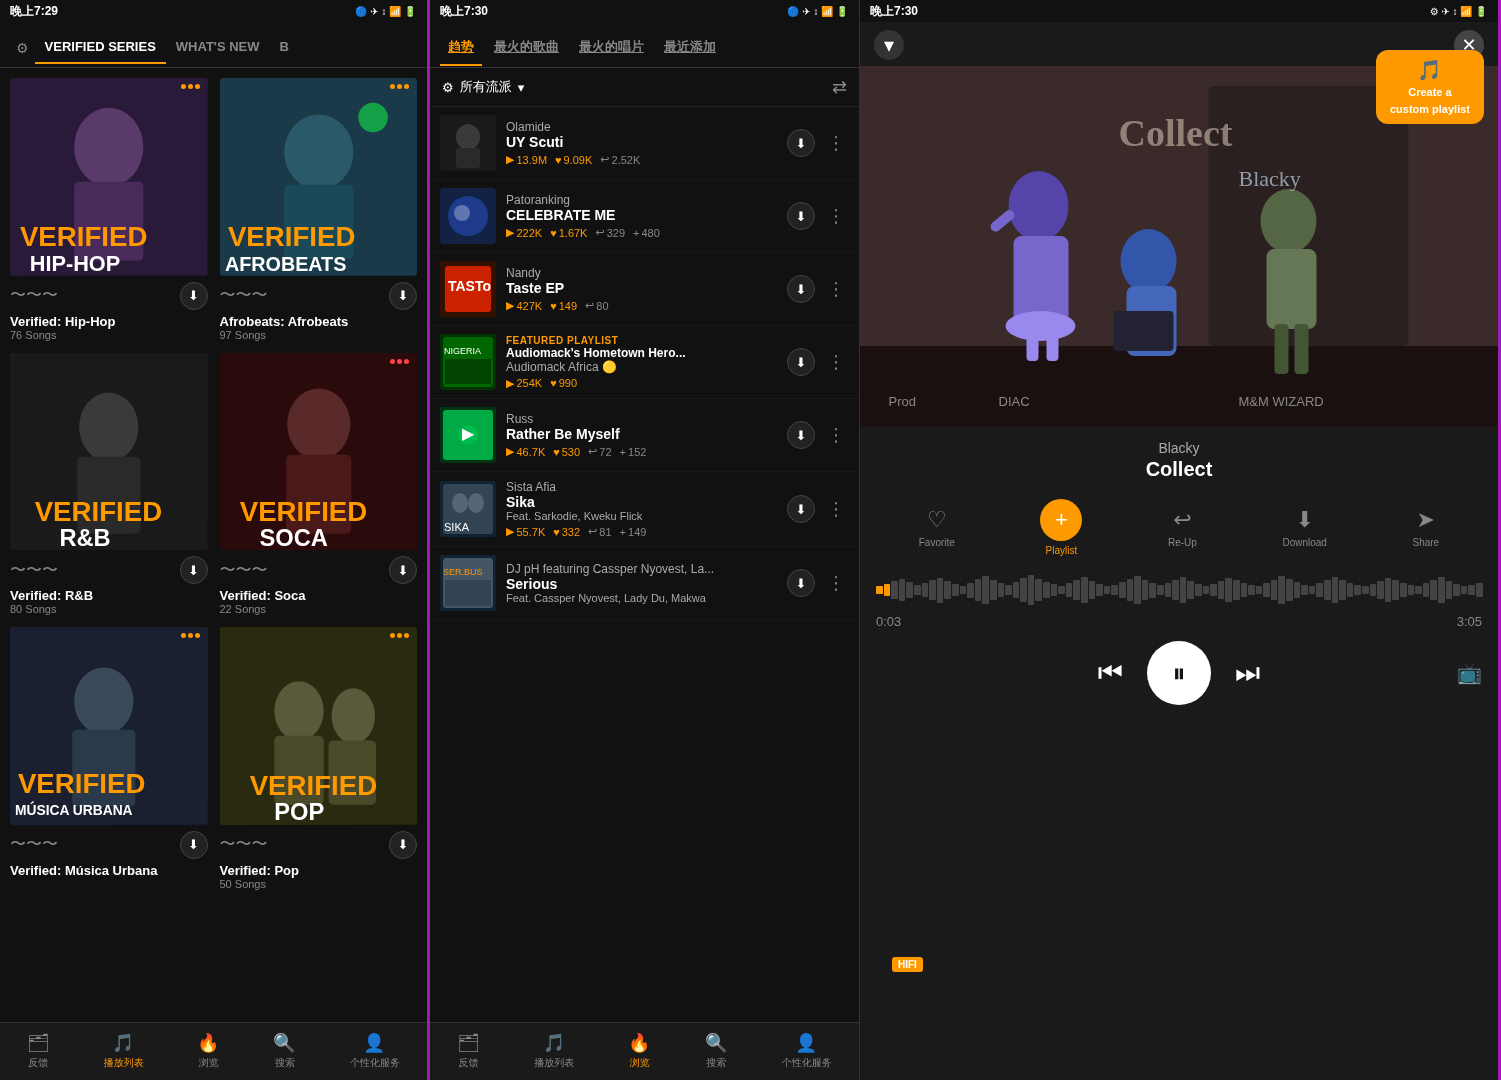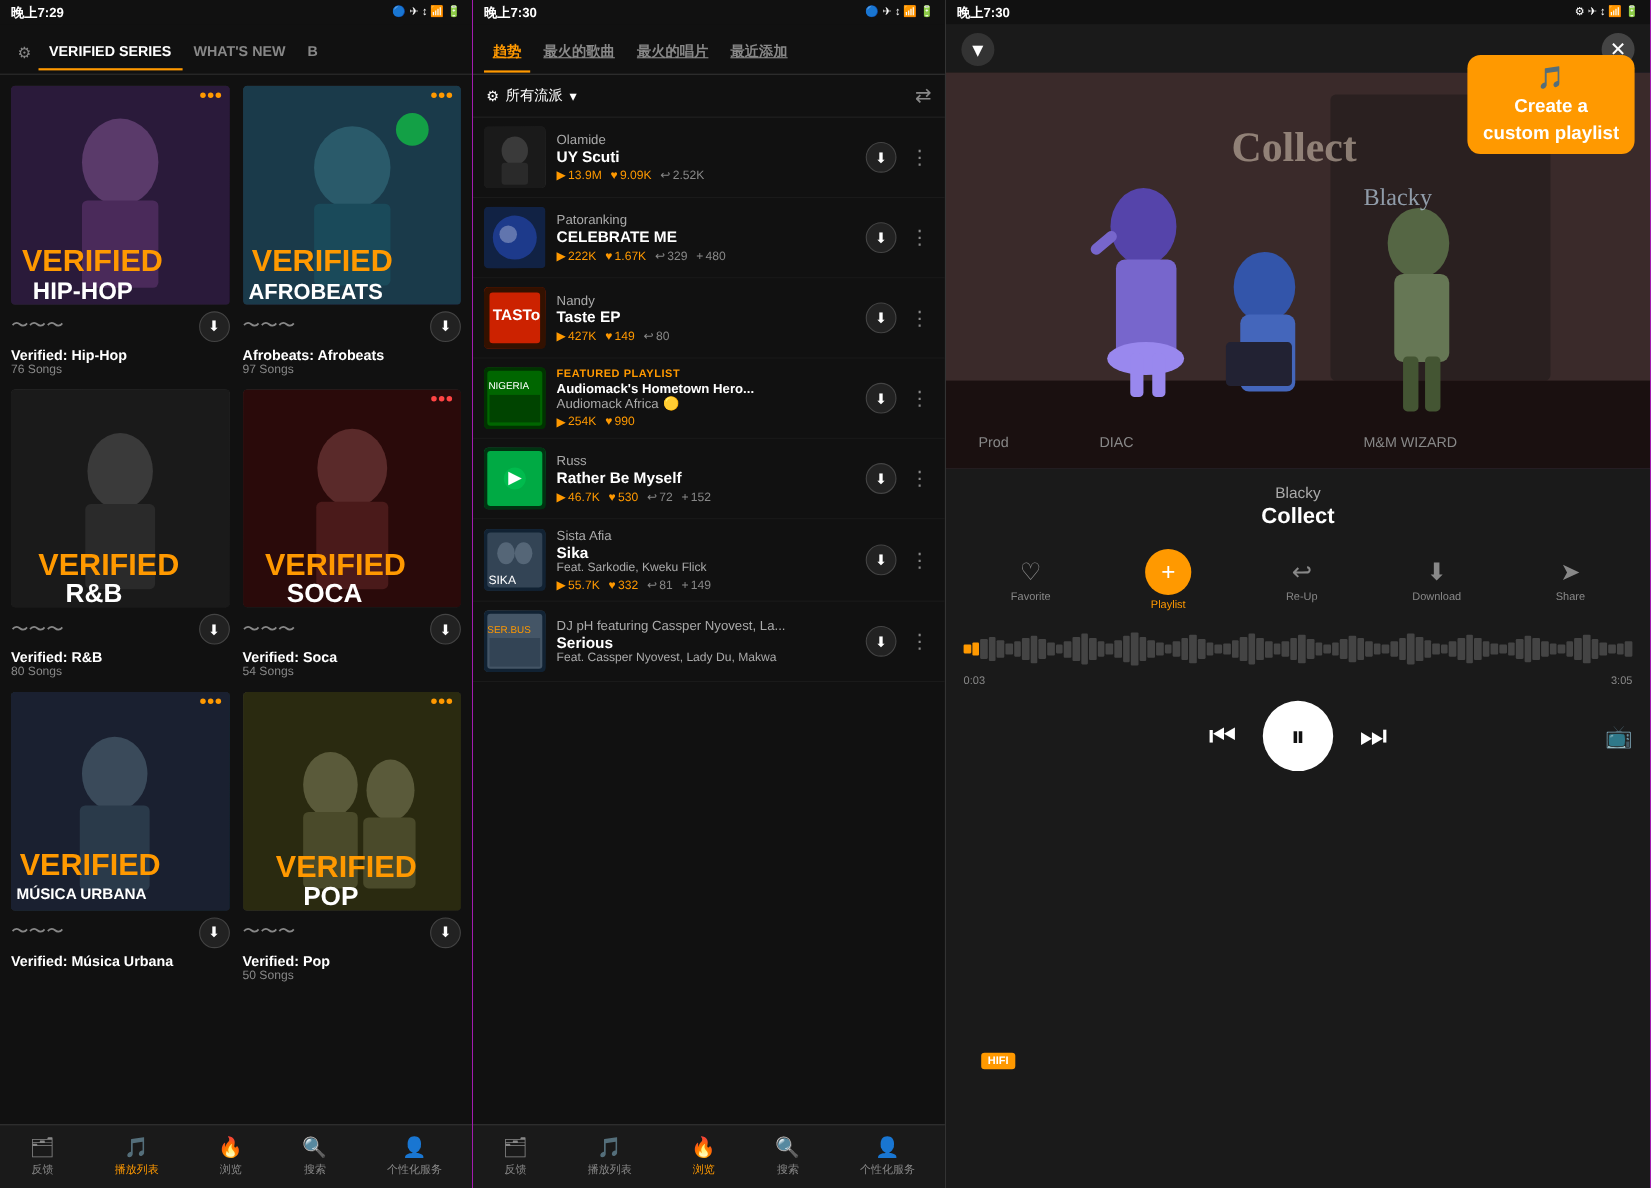--- a/index.html
+++ b/index.html
@@ -26,21 +26,21 @@
     }
     .status-bar .time { font-weight: bold; font-size: 12px; }
     .status-bar .icons { display: flex; gap: 3px; align-items: center; font-size: 10px; }
 
     
     .panel {
       flex: 0 0 430px;
       display: flex;
       flex-direction: column;
       background: #111;
-      border-right: 1px solid #a21caf;
+      border-right: 3px solid #a21caf;
       height: 1080px;
       overflow: hidden;
     }
     .panel2 {
       flex: 0 0 430px;
       border-right: 1px solid #333;
     }
     .panel3 {
       flex: 1;
     }
@@ -367,21 +367,21 @@
       border-radius: 12px;
       padding: 8px 14px;
       display: flex;
       flex-direction: column;
       align-items: center;
       gap: 4px;
       cursor: pointer;
       z-index: 10;
     }
     .playlist-fab-icon { color: #fff; font-size: 20px; }
-    .playlist-fab-text { color: #fff; font-size: 17px; font-weight: bold; text-align: right; line-height: 1.2; }
+    .playlist-fab-text { color: #fff; font-size: 11px; font-weight: bold; text-align: right; line-height: 1.2; }
 
     .album-art-container {
       width: 100%;
       flex: 0 0 360px;
       background: #2a2a2a;
       position: relative;
       overflow: hidden;
     }
     .album-art-bg {
       width: 100%;
@@ -443,21 +443,21 @@
     .wf-bar {
       flex: 1;
       border-radius: 1px;
       background: #444;
     }
     .wf-bar.played { background: #f90; }
     .time-row {
       display: flex;
       justify-content: space-between;
       color: #888;
-      font-size: 10px;
+      font-size: 13px;
       margin-top: 4px;
     }
 
     .playback-controls {
       display: flex;
       justify-content: center;
       align-items: center;
       gap: 24px;
       padding: 8px 16px 6px;
     }
@@ -610,21 +610,21 @@
               <text x="20" y="170" font-size="28" font-weight="900" fill="#f90" font-family="Arial">VERIFIED</text>
               <text x="40" y="195" font-size="24" font-weight="900" fill="#fff" font-family="Arial">SOCA</text>
             </svg>
           </div>
         </div>
         <div class="card-actions">
           <span class="card-waveform">〜〜〜</span>
           <div class="card-download">⬇</div>
         </div>
         <div class="card-title">Verified: Soca</div>
-        <div class="card-subtitle">54 Songs</div>
+        <div class="card-subtitle">22 Songs</div>
       </div>
 
       <div class="playlist-card">
         <div class="playlist-img">
           <div class="playlist-img-inner img-musica">
             <div class="dots-menu">
               <div class="dot"></div>
               <div class="dot"></div>
               <div class="dot"></div>
             </div>

